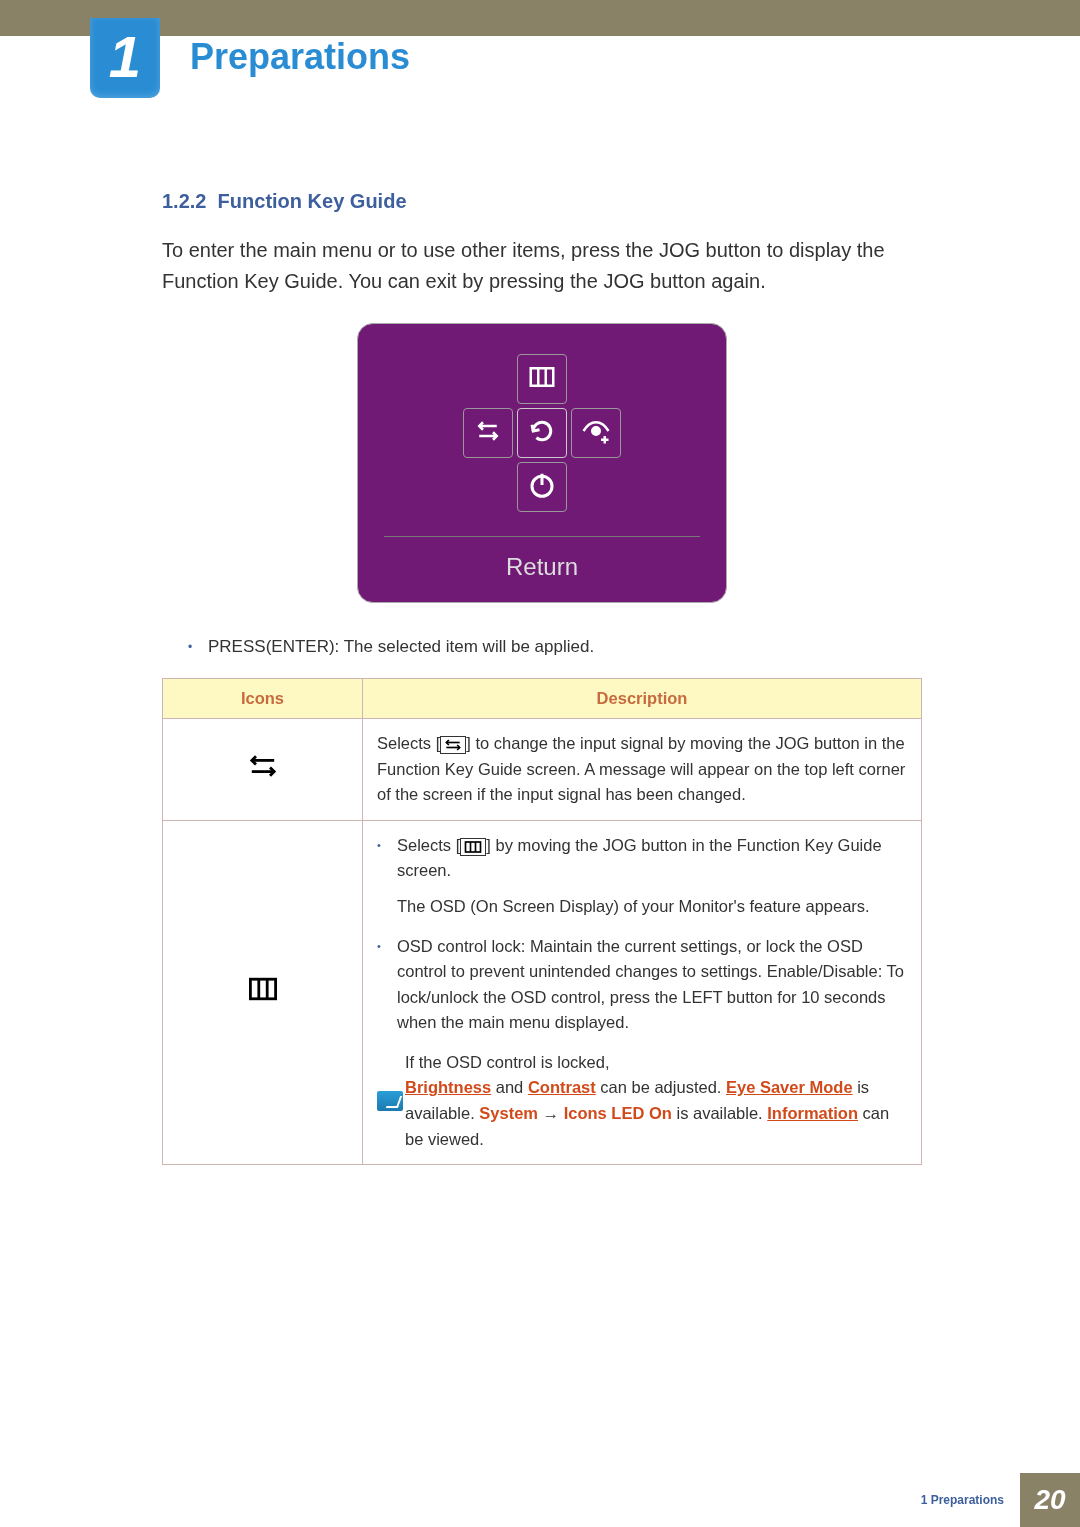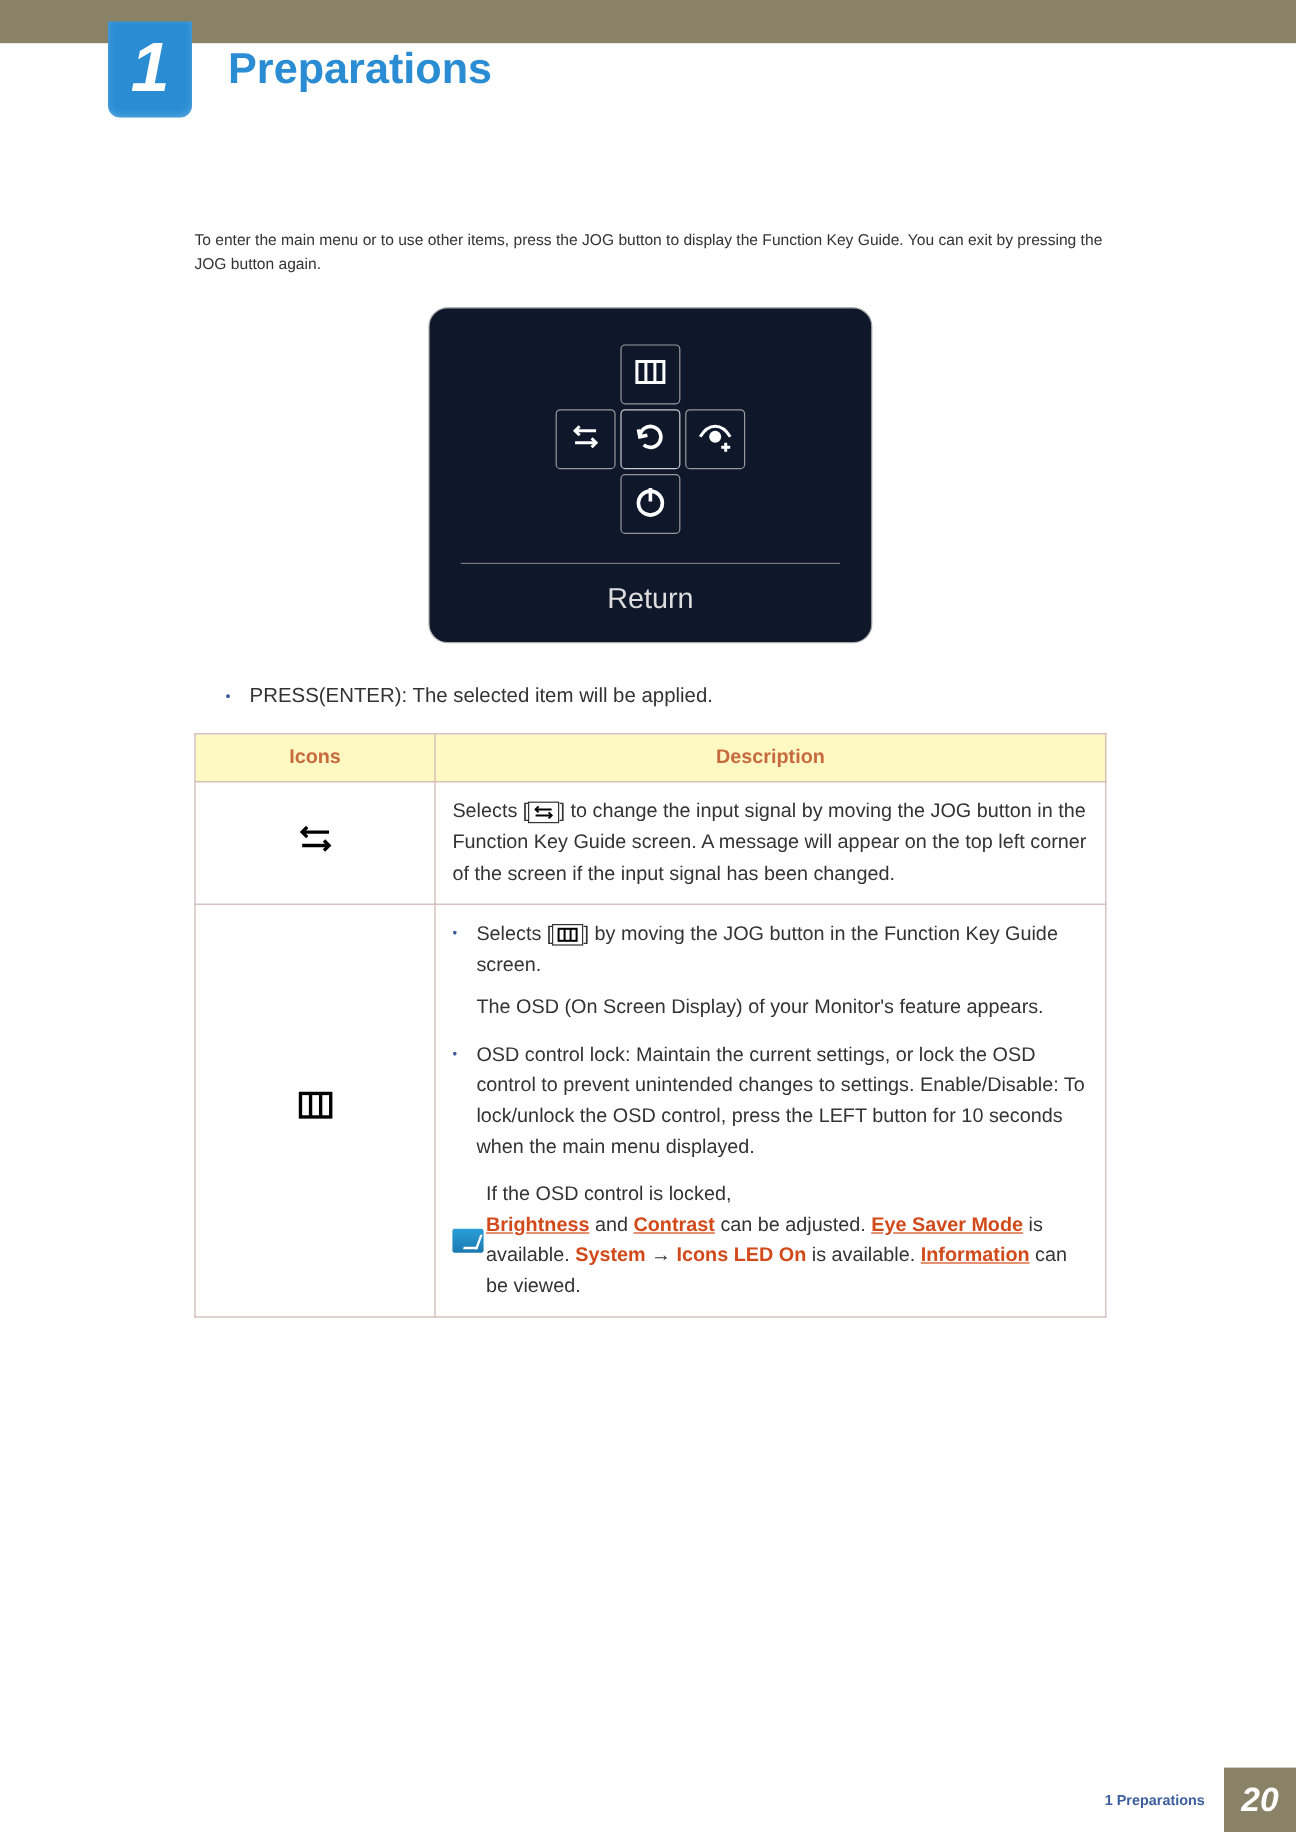--- a/index.html
+++ b/index.html
@@ -46,29 +46,29 @@
     left: 162px;
     width: 760px;
   }
   .section-heading {
     color: #3d5f9e;
     font-size: 20px;
     font-weight: bold;
     margin-bottom: 22px;
   }
   .body-text {
-    font-size: 13px;
+    font-size: 20px;
     line-height: 1.55;
     color: #333;
     margin-bottom: 26px;
   }
   .osd-figure {
     width: 370px;
     height: 280px;
-    background: #0f172a;
+    background: #701a75;
     border-radius: 16px;
     margin: 0 auto 30px auto;
     border: 1px solid #aaa;
     display: flex;
     flex-direction: column;
     align-items: center;
     padding-top: 30px;
   }
   .osd-cross {
     display: grid;
@@ -202,20 +202,23 @@
   }
 </style>
 </head>
 <body>
 
 <div class="top-bar"></div>
 <div class="chapter-badge">1</div>
 <div class="chapter-title">Preparations</div>
 
 <div class="content">
+  <div class="section-heading">
+    <span>1.2.2</span>&nbsp;&nbsp;<span>Function Key Guide</span>
+  </div>
 
   <p class="body-text">To enter the main menu or to use other items, press the JOG button to display the Function Key Guide. You can exit by pressing the JOG button again.</p>
 
   <div class="osd-figure">
     <div class="osd-cross">
       <div class="osd-empty"></div>
       <div class="osd-btn">
         <span>
           <svg viewBox="0 0 24 24">
               <rect x="3" y="5" width="18" height="14" fill="none" stroke="#fff" stroke-width="2"></rect>

